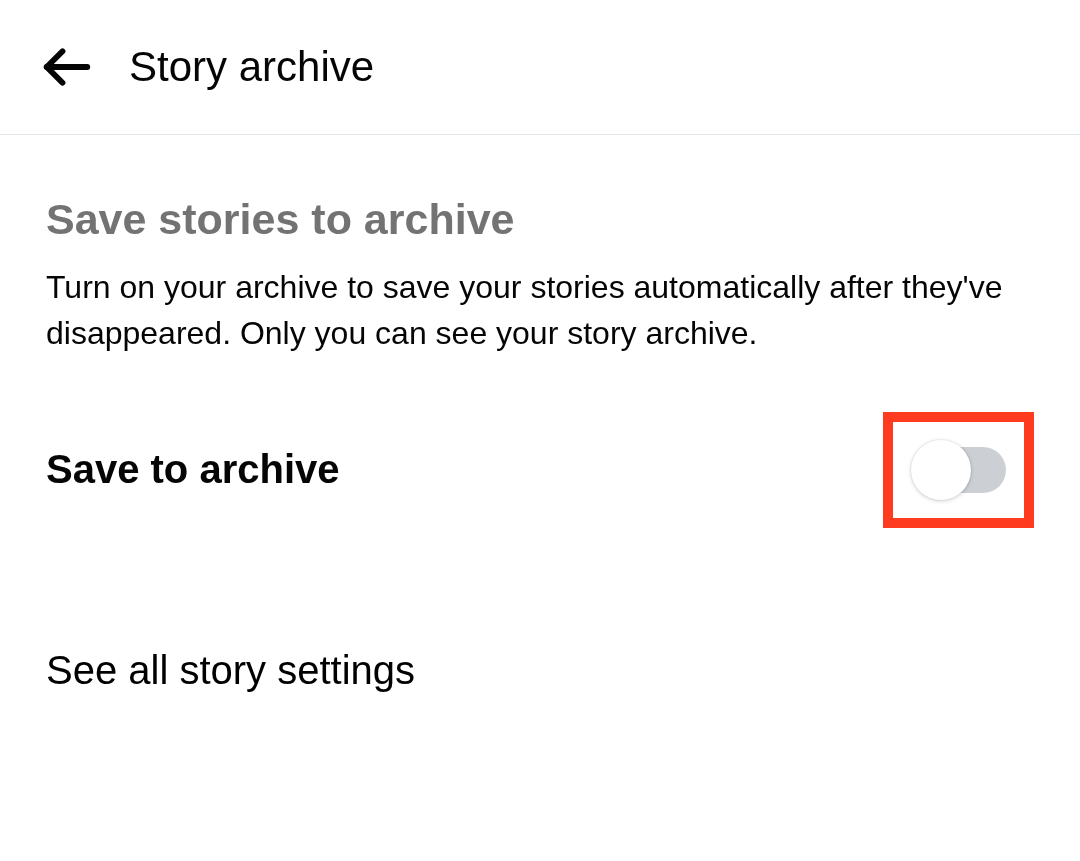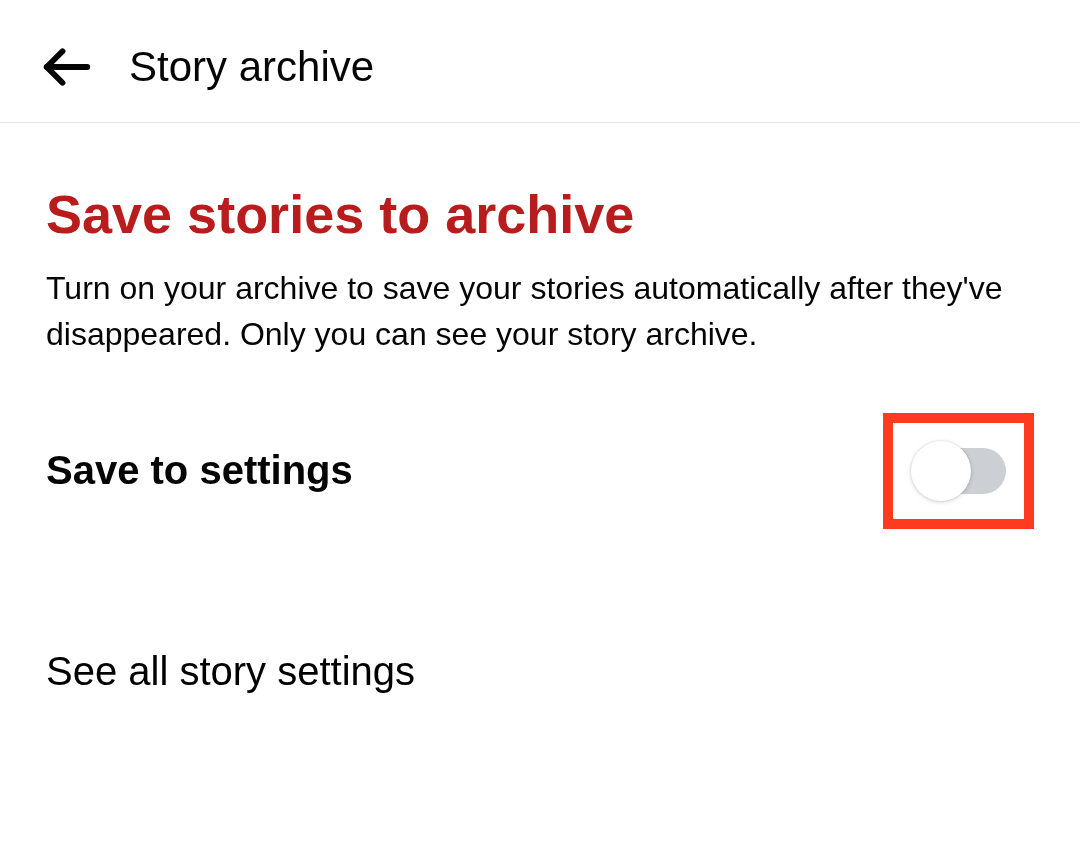--- a/index.html
+++ b/index.html
@@ -9,42 +9,42 @@
     }
     body {
       font-family: -apple-system, BlinkMacSystemFont, "Segoe UI", Helvetica, Arial, sans-serif;
       background: #ffffff;
       width: 1080px;
       height: 861px;
     }
     .header {
       display: flex;
       align-items: center;
-      padding: 40px 40px 28px 40px;
+      padding: 40px 40px 40px 40px;
       border-bottom: 1px solid #e4e6eb;
     }
     .back-button {
       cursor: pointer;
       display: flex;
       align-items: center;
       justify-content: center;
       margin-right: 35px;
     }
     .header-title {
       font-size: 42px;
       font-weight: 400;
       color: #050505;
     }
     .content {
       padding: 60px 46px 0 46px;
     }
     .section-heading {
-      font-size: 54px;
+      font-size: 43px;
       font-weight: 700;
-      color: #b91c1c;
+      color: #737373;
       margin-bottom: 20px;
     }
     .description {
       font-size: 32px;
       font-weight: 400;
       color: #050505;
       line-height: 1.45;
       margin-bottom: 55px;
     }
     .toggle-row {
@@ -110,21 +110,21 @@
     </svg>
   </div>
   <div class="header-title">Story archive</div>
 </div>
 
 <div class="content">
   <h1 class="section-heading">Save stories to archive</h1>
   <p class="description">Turn on your archive to save your stories automatically after they've disappeared. Only you can see your story archive.</p>
 
   <div class="toggle-row">
-    <div class="toggle-label">Save to settings</div>
+    <div class="toggle-label">Save to archive</div>
     <div class="toggle-highlight">
       <div class="toggle-switch">
         <div class="toggle-track"></div>
         <div class="toggle-thumb"></div>
       </div>
     </div>
   </div>
 
   <div class="link">See all story settings</div>
 </div>

